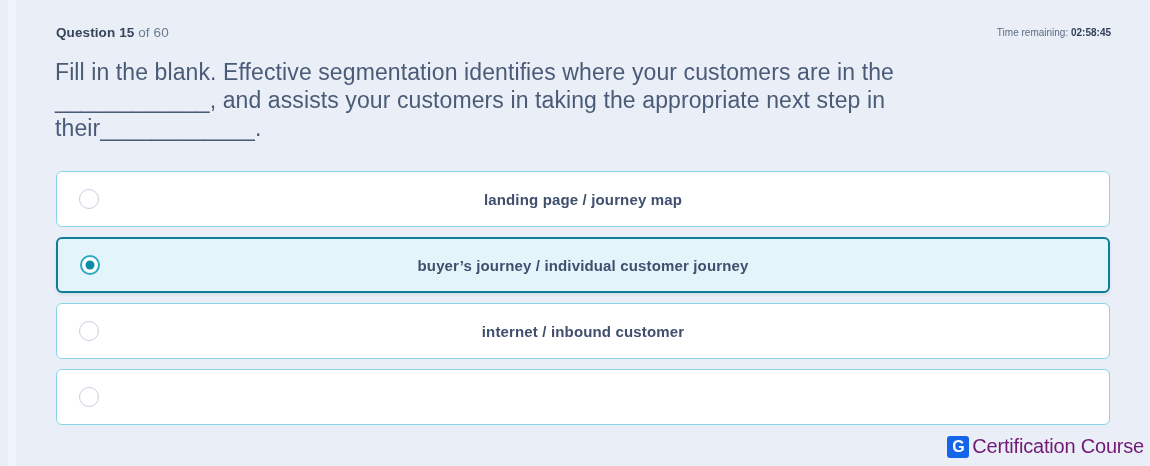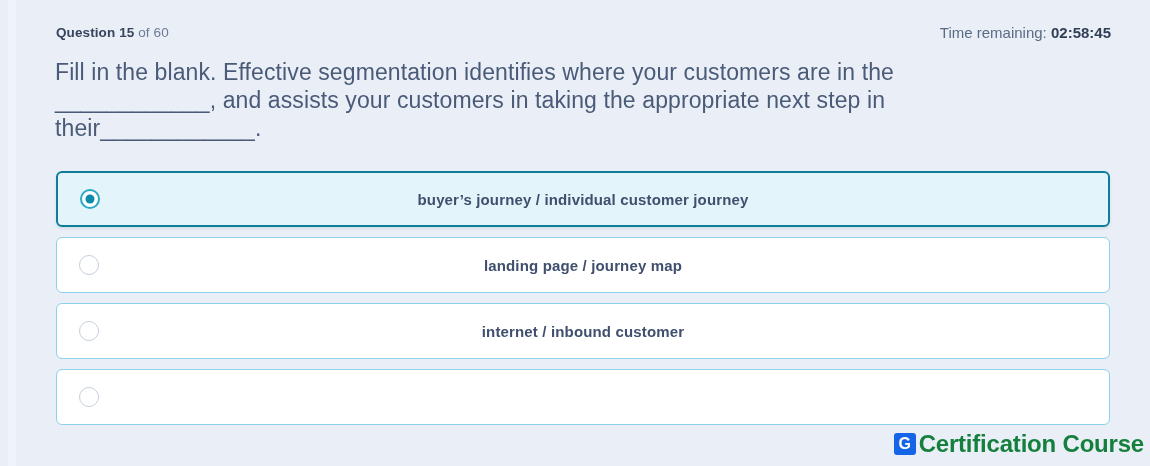--- a/index.html
+++ b/index.html
@@ -49,21 +49,21 @@
   }
   .q-counter .q-strong {
     font-weight: bold;
     color: #36455c;
   }
   .q-counter .q-light {
     font-weight: normal;
     color: #6b7c93;
   }
   .timer {
-    font-size: 15px;
+    font-size: 10px;
     color: #5a6b84;
     white-space: nowrap;
     margin-left: 40px;
   }
   .timer .timer-value {
     font-weight: bold;
     color: #2f3e55;
   }
 
   
@@ -166,51 +166,51 @@
     display: flex;
     align-items: center;
     justify-content: center;
     color: #ffffff;
     font-size: 16px;
     font-weight: bold;
     font-family: "Liberation Sans", sans-serif;
     line-height: 1;
   }
   .logo-text {
-    font-size: 24px;
-    font-weight: bold;
-    color: #15803d;
+    font-size: 20px;
+    font-weight: normal;
+    color: #701a75;
     letter-spacing: -0.2px;
     white-space: nowrap;
   }
 </style>
 </head>
 <body>
 
 <div id="page">
 
   <div class="left-edge-strip"></div>
 
   <div class="quiz-header">
     <div class="q-counter"><span class="q-strong">Question</span><span class="q-strong">&nbsp;</span><span class="q-strong">15</span><span class="q-light"> of 60</span></div>
     <div class="timer"><span>Time remaining: </span><span class="timer-value">02:58:45</span></div>
   </div>
 
   <div class="question-text">Fill in the blank. Effective segmentation identifies where your customers are in the ____________, and assists your customers in taking the appropriate next step in their____________.</div>
 
   <div class="options">
 
+    <div class="option">
+      <span class="radio"></span>
+      <span class="option-label">landing page / journey map</span>
+    </div>
+
     <div class="option selected">
       <span class="radio"></span>
       <span class="option-label">buyer’s journey / individual customer journey</span>
-    </div>
-
-    <div class="option">
-      <span class="radio"></span>
-      <span class="option-label">landing page / journey map</span>
     </div>
 
     <div class="option">
       <span class="radio"></span>
       <span class="option-label">internet / inbound customer</span>
     </div>
 
     <div class="option">
       <span class="radio"></span>
     </div>

